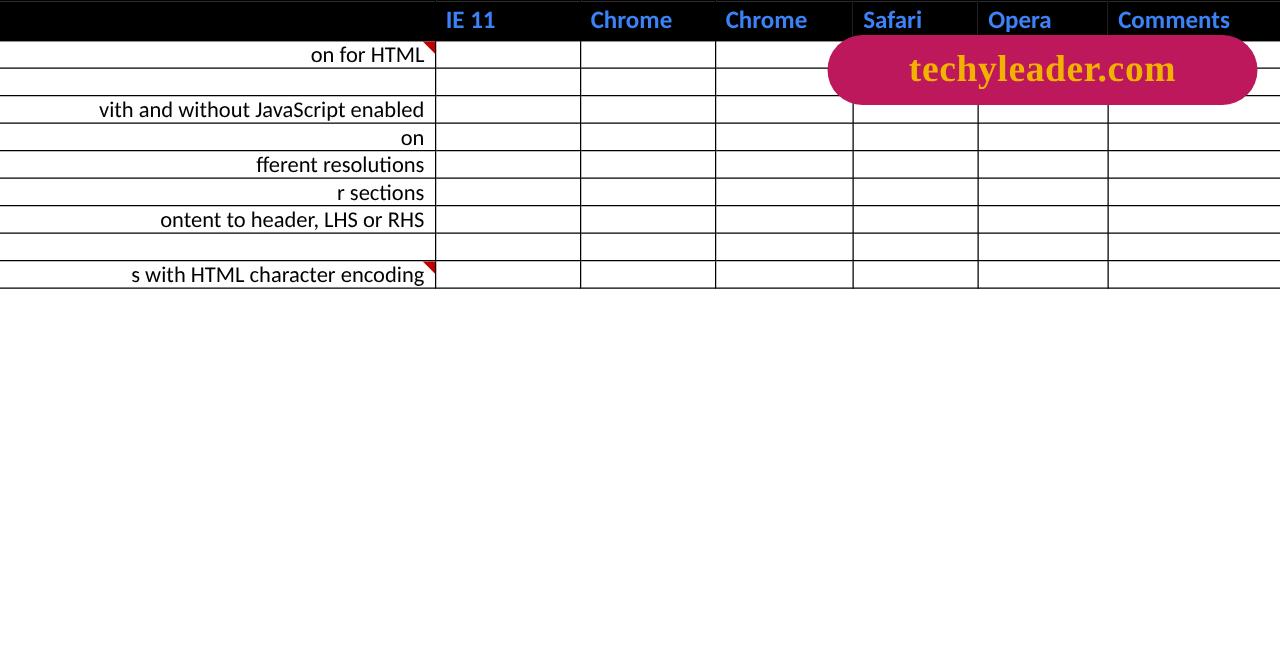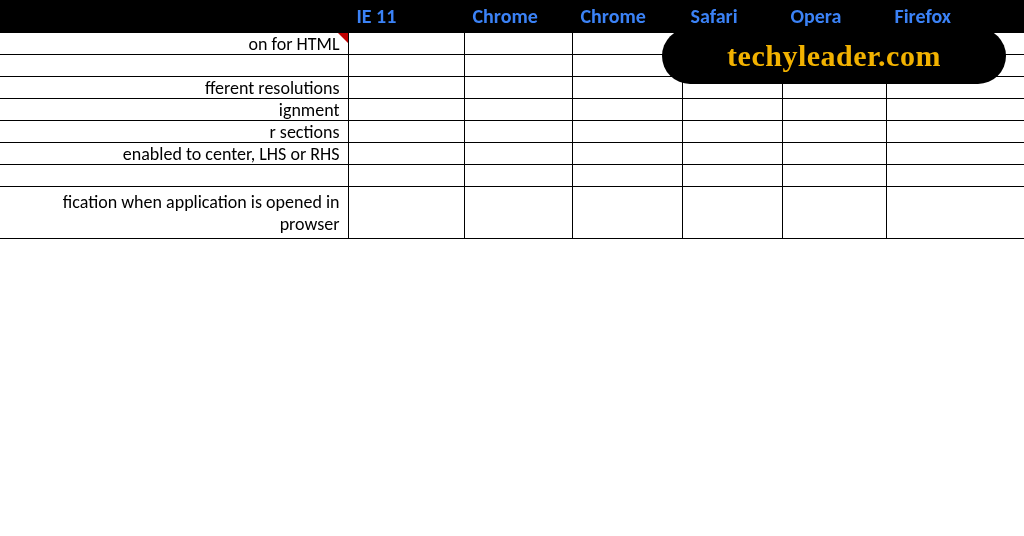--- a/index.html
+++ b/index.html
@@ -106,21 +106,21 @@
     border-left: 10px solid transparent;
   }
 
   
   .watermark {
     position: absolute;
     top: 28px;
     left: 662px;
     width: 344px;
     height: 56px;
-    background: #000000;
+    background: #be185d;
     border-radius: 28px;
     display: flex;
     align-items: center;
     justify-content: center;
     font-family: "Comic Sans MS", "Segoe Script", cursive;
     font-weight: 700;
     font-size: 30px;
     color: #f2b200;
     letter-spacing: 0.5px;
     pointer-events: none;
@@ -142,21 +142,21 @@
         <col class="c-cm">
     </colgroup>
     <thead>
       <tr>
         <th></th>
         <th>IE 11</th>
         <th>Chrome</th>
         <th>Chrome</th>
         <th>Safari</th>
         <th>Opera</th>
-        <th>Firefox</th>
+        <th>Comments</th>
       </tr>
     </thead>
     <tbody>
         <tr>
           <td class="desc has-note">
             <div class="clip">on for HTML</div>
           </td>
           <td></td>
           <td></td>
           <td></td>
@@ -170,79 +170,87 @@
           </td>
           <td></td>
           <td></td>
           <td></td>
           <td></td>
           <td></td>
           <td></td>
         </tr>
         <tr>
           <td class="desc">
+            <div class="clip">vith and without JavaScript enabled</div>
+          </td>
+          <td></td>
+          <td></td>
+          <td></td>
+          <td></td>
+          <td></td>
+          <td></td>
+        </tr>
+        <tr>
+          <td class="desc">
+            <div class="clip">on</div>
+          </td>
+          <td></td>
+          <td></td>
+          <td></td>
+          <td></td>
+          <td></td>
+          <td></td>
+        </tr>
+        <tr>
+          <td class="desc">
             <div class="clip">fferent resolutions</div>
           </td>
           <td></td>
           <td></td>
           <td></td>
           <td></td>
           <td></td>
           <td></td>
         </tr>
         <tr>
           <td class="desc">
-            <div class="clip">ignment</div>
-          </td>
-          <td></td>
-          <td></td>
-          <td></td>
-          <td></td>
-          <td></td>
-          <td></td>
-        </tr>
-        <tr>
-          <td class="desc">
             <div class="clip">r sections</div>
           </td>
           <td></td>
           <td></td>
           <td></td>
           <td></td>
           <td></td>
           <td></td>
         </tr>
         <tr>
           <td class="desc">
-            <div class="clip">enabled to center, LHS or RHS</div>
+            <div class="clip">ontent to header, LHS or RHS</div>
           </td>
           <td></td>
           <td></td>
           <td></td>
           <td></td>
           <td></td>
           <td></td>
         </tr>
         <tr>
           <td class="desc">
             <div class="clip"></div>
           </td>
           <td></td>
           <td></td>
           <td></td>
           <td></td>
           <td></td>
           <td></td>
         </tr>
-        <tr class="two-line">
-          <td class="desc">
-            <div class="clip">
-              <span class="l1">fication when application is opened in</span>
-              <span class="l2">prowser</span>
-            </div>
+        <tr>
+          <td class="desc has-note">
+            <div class="clip">s with HTML character encoding</div>
           </td>
           <td></td>
           <td></td>
           <td></td>
           <td></td>
           <td></td>
           <td></td>
         </tr>
       </tbody>
   </table>

